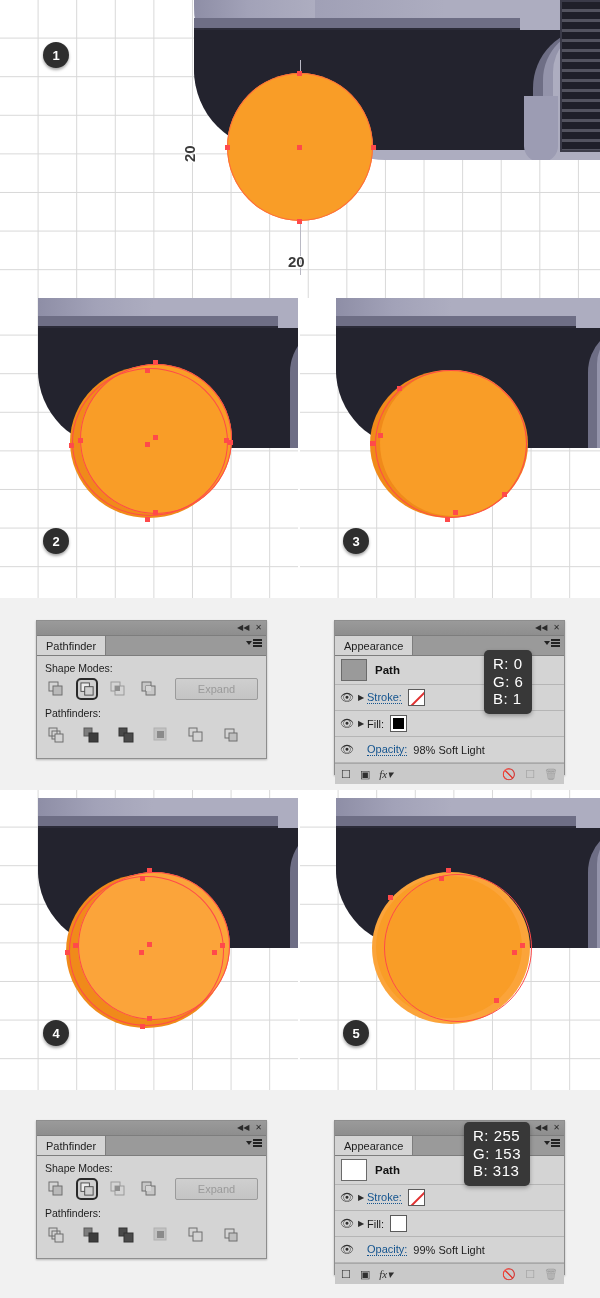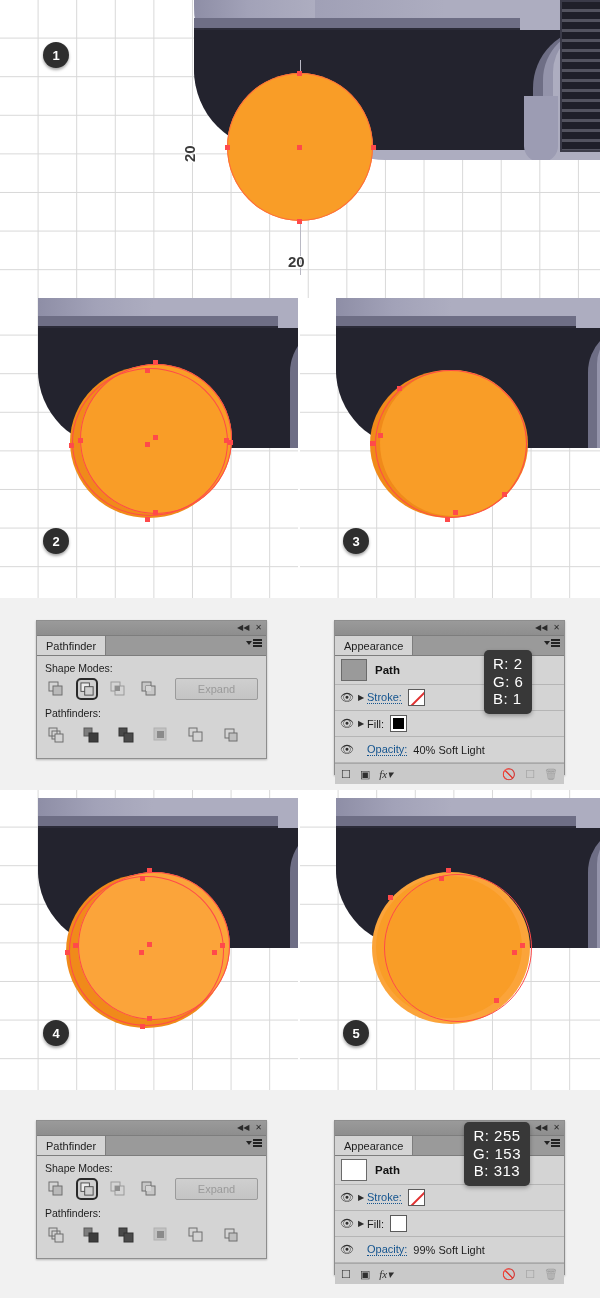--- a/index.html
+++ b/index.html
@@ -470,36 +470,36 @@
         <div class="disc">▶</div>
         <div class="ap-label plain">Fill:</div>
         <div class="swatch">
           <span class="inner" style="background:#000000;"></span>
         </div>
       </div>
       <div class="ap-row">
         <div class="eye">👁</div>
         <div class="disc"></div>
         <div class="ap-label">Opacity:</div>
-        <div class="ap-val">40% Soft Light</div>
+        <div class="ap-val">98% Soft Light</div>
       </div>
       <div class="ap-footer">
         <span>☐</span>
         <span>▣</span>
         <span style="font-style:italic;font-family:'Liberation Serif',serif;">fx▾</span>
         <span class="sp"></span>
         <span>🚫</span>
         <span class="dim-ico">☐</span>
         <span class="dim-ico">🗑</span>
       </div>
     </div>
   </div>
 
   <div class="rgb-tip" style="left:484px;top:650px;">
-    <div>R: 2</div>
+    <div>R: 0</div>
     <div>G: 6</div>
     <div>B: 1</div>
   </div>
 
   <div class="canvas" style="left:0;top:790px;width:298px;height:300px;">
     <div class="grid g2"></div>
 
     <div class="device" style="left:38px;top:0;width:300px;height:160px;">
       <div class="dev-shape" style="left:0;top:8px;width:300px;height:34px;background:#adadc0;"></div>
       <div class="dev-shape" style="left:0;top:8px;width:115px;height:34px;background:linear-gradient(to right,#8e8ea6,#a2a2b8 50%,#adadc0);"></div>
@@ -697,19 +697,19 @@
         <span>▣</span>
         <span style="font-style:italic;font-family:'Liberation Serif',serif;">fx▾</span>
         <span class="sp"></span>
         <span>🚫</span>
         <span class="dim-ico">☐</span>
         <span class="dim-ico">🗑</span>
       </div>
     </div>
   </div>
 
-  <div class="rgb-tip" style="left:464px;top:1122px;text-align:center;">
+  <div class="rgb-tip" style="left:464px;top:1122px;">
     <div>R: 255</div>
     <div>G: 153</div>
     <div>B: 313</div>
   </div>
 
 </div>
 
 </body></html>

